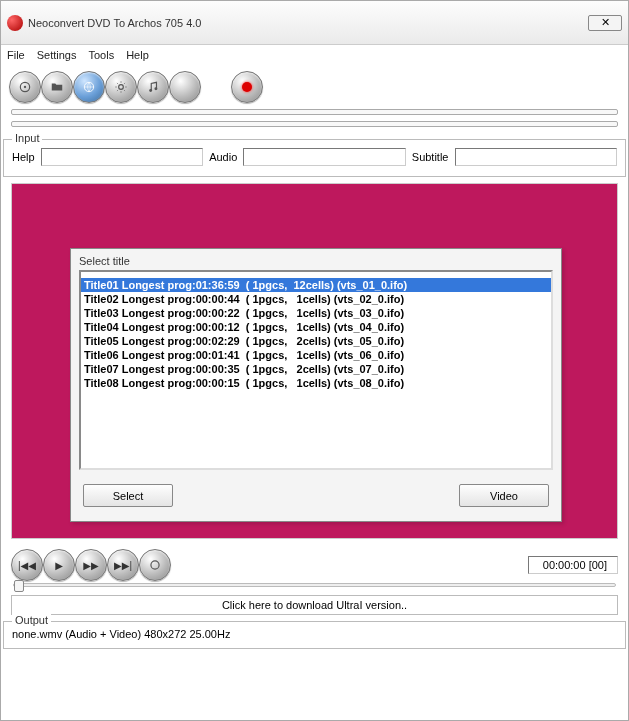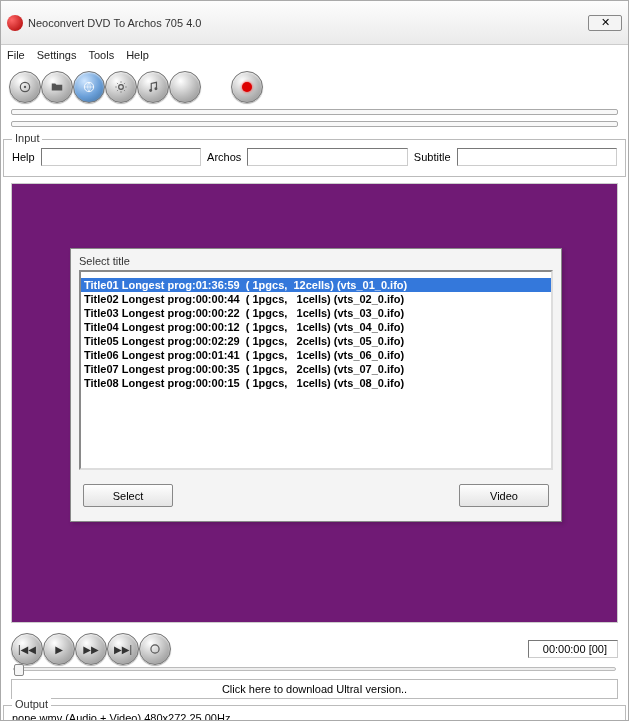--- a/index.html
+++ b/index.html
@@ -23,21 +23,21 @@
 .progress-bar { height: 6px; border: 1px solid #aaa; border-radius: 2px; background: #f8f8f8; }
 
 .group { border: 1px solid #bbb; margin: 6px 2px; padding: 8px 8px 10px; position: relative; }
 .group > legend, .group > .legend { position: absolute; top: -8px; left: 8px; background: #fff; padding: 0 3px; color: #333; font-size: 11px; }
 
 .input-row { display:flex; align-items:center; gap: 6px; }
 .input-row .lbl { font-size: 11px; }
 .input-row .field { flex:1; height: 18px; border: 1px inset #ccc; background: #fff; }
 .input-row .field.short { flex: 1; }
 
-.middle { height: 440px; border: 1px solid #ccc; margin: 4px 10px; background: #701a75; position: relative; }
+.middle { height: 356px; border: 1px solid #ccc; margin: 4px 10px; background: #be185d; position: relative; }
 
 .dialog { position:absolute; left:58px; top:64px; width:492px; background:#f4f4f4; border:1px solid #888; box-shadow: 2px 2px 4px rgba(0,0,0,0.15); padding: 6px 8px 14px; }
 .dialog .dlg-title { font-size:11px; color:#333; margin-bottom: 3px; }
 .listbox { width: 100%; height: 200px; border: 2px inset #ddd; background:#fff; overflow:auto; font-family: 'Courier New', monospace; font-size: 11px; line-height: 14px; padding: 6px 0; font-weight: bold; }
 .listbox .row { white-space: pre; padding: 0 3px; cursor: default; }
 .listbox .row.selected { background: #3478db; color: #fff; }
 .dlg-buttons { display:flex; justify-content: space-between; margin-top: 14px; padding: 0 4px; }
 .btn { width: 90px; height: 23px; border: 1px solid #888; background: linear-gradient(#fefefe,#e4e4e4); cursor: pointer; font-size: 11px; display:flex; align-items:center; justify-content:center; border-radius: 2px; }
 
 .playback { height: 44px; padding: 2px 10px; display:flex; align-items:center; gap:0px; }
@@ -112,21 +112,21 @@
   </div>
 <div class="progress-row">
     <div class="progress-bar"></div>
   </div>
 
 <div class="group">
   <div class="legend">Input</div>
   <div class="input-row">
     <span class="lbl">Help</span>
     <div class="field"></div>
-    <span class="lbl">Archos</span>
+    <span class="lbl">Audio</span>
     <div class="field"></div>
     <span class="lbl">Subtitle</span>
     <div class="field short"></div>
   </div>
 </div>
 
 <div class="middle">
   <div class="dialog">
     <div class="dlg-title">Select title</div>
     <div class="listbox" id="titles-list">

